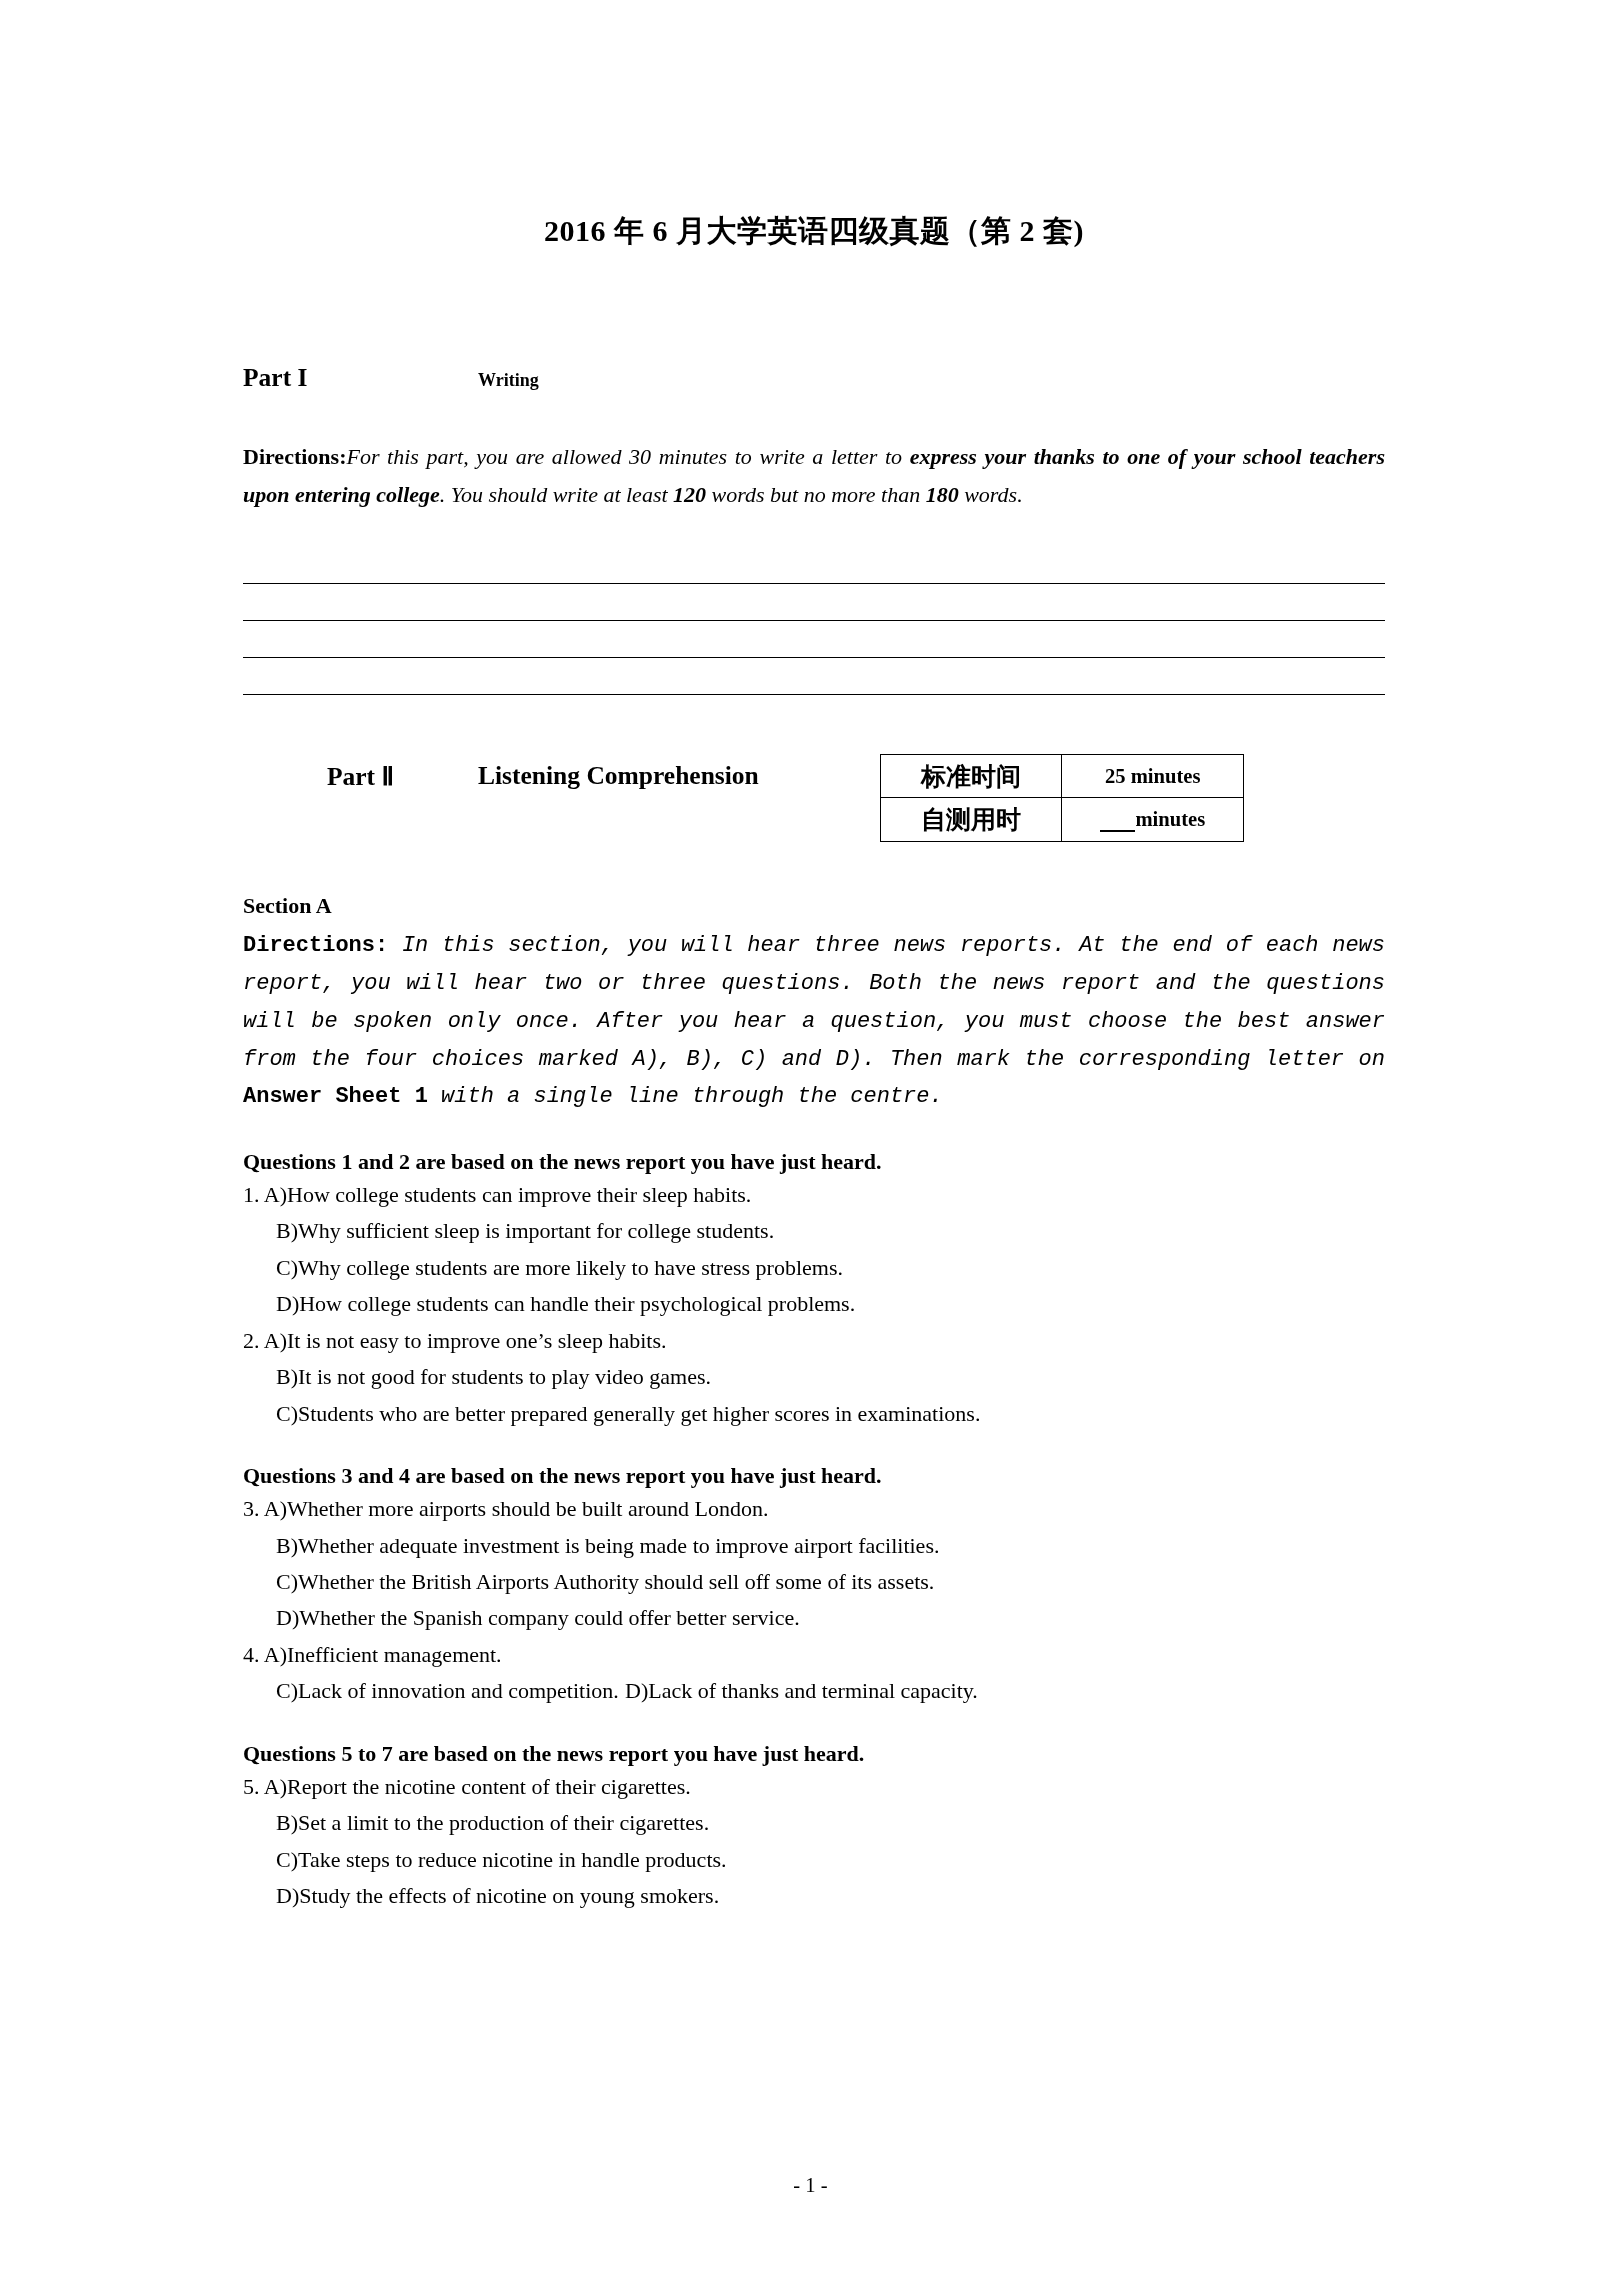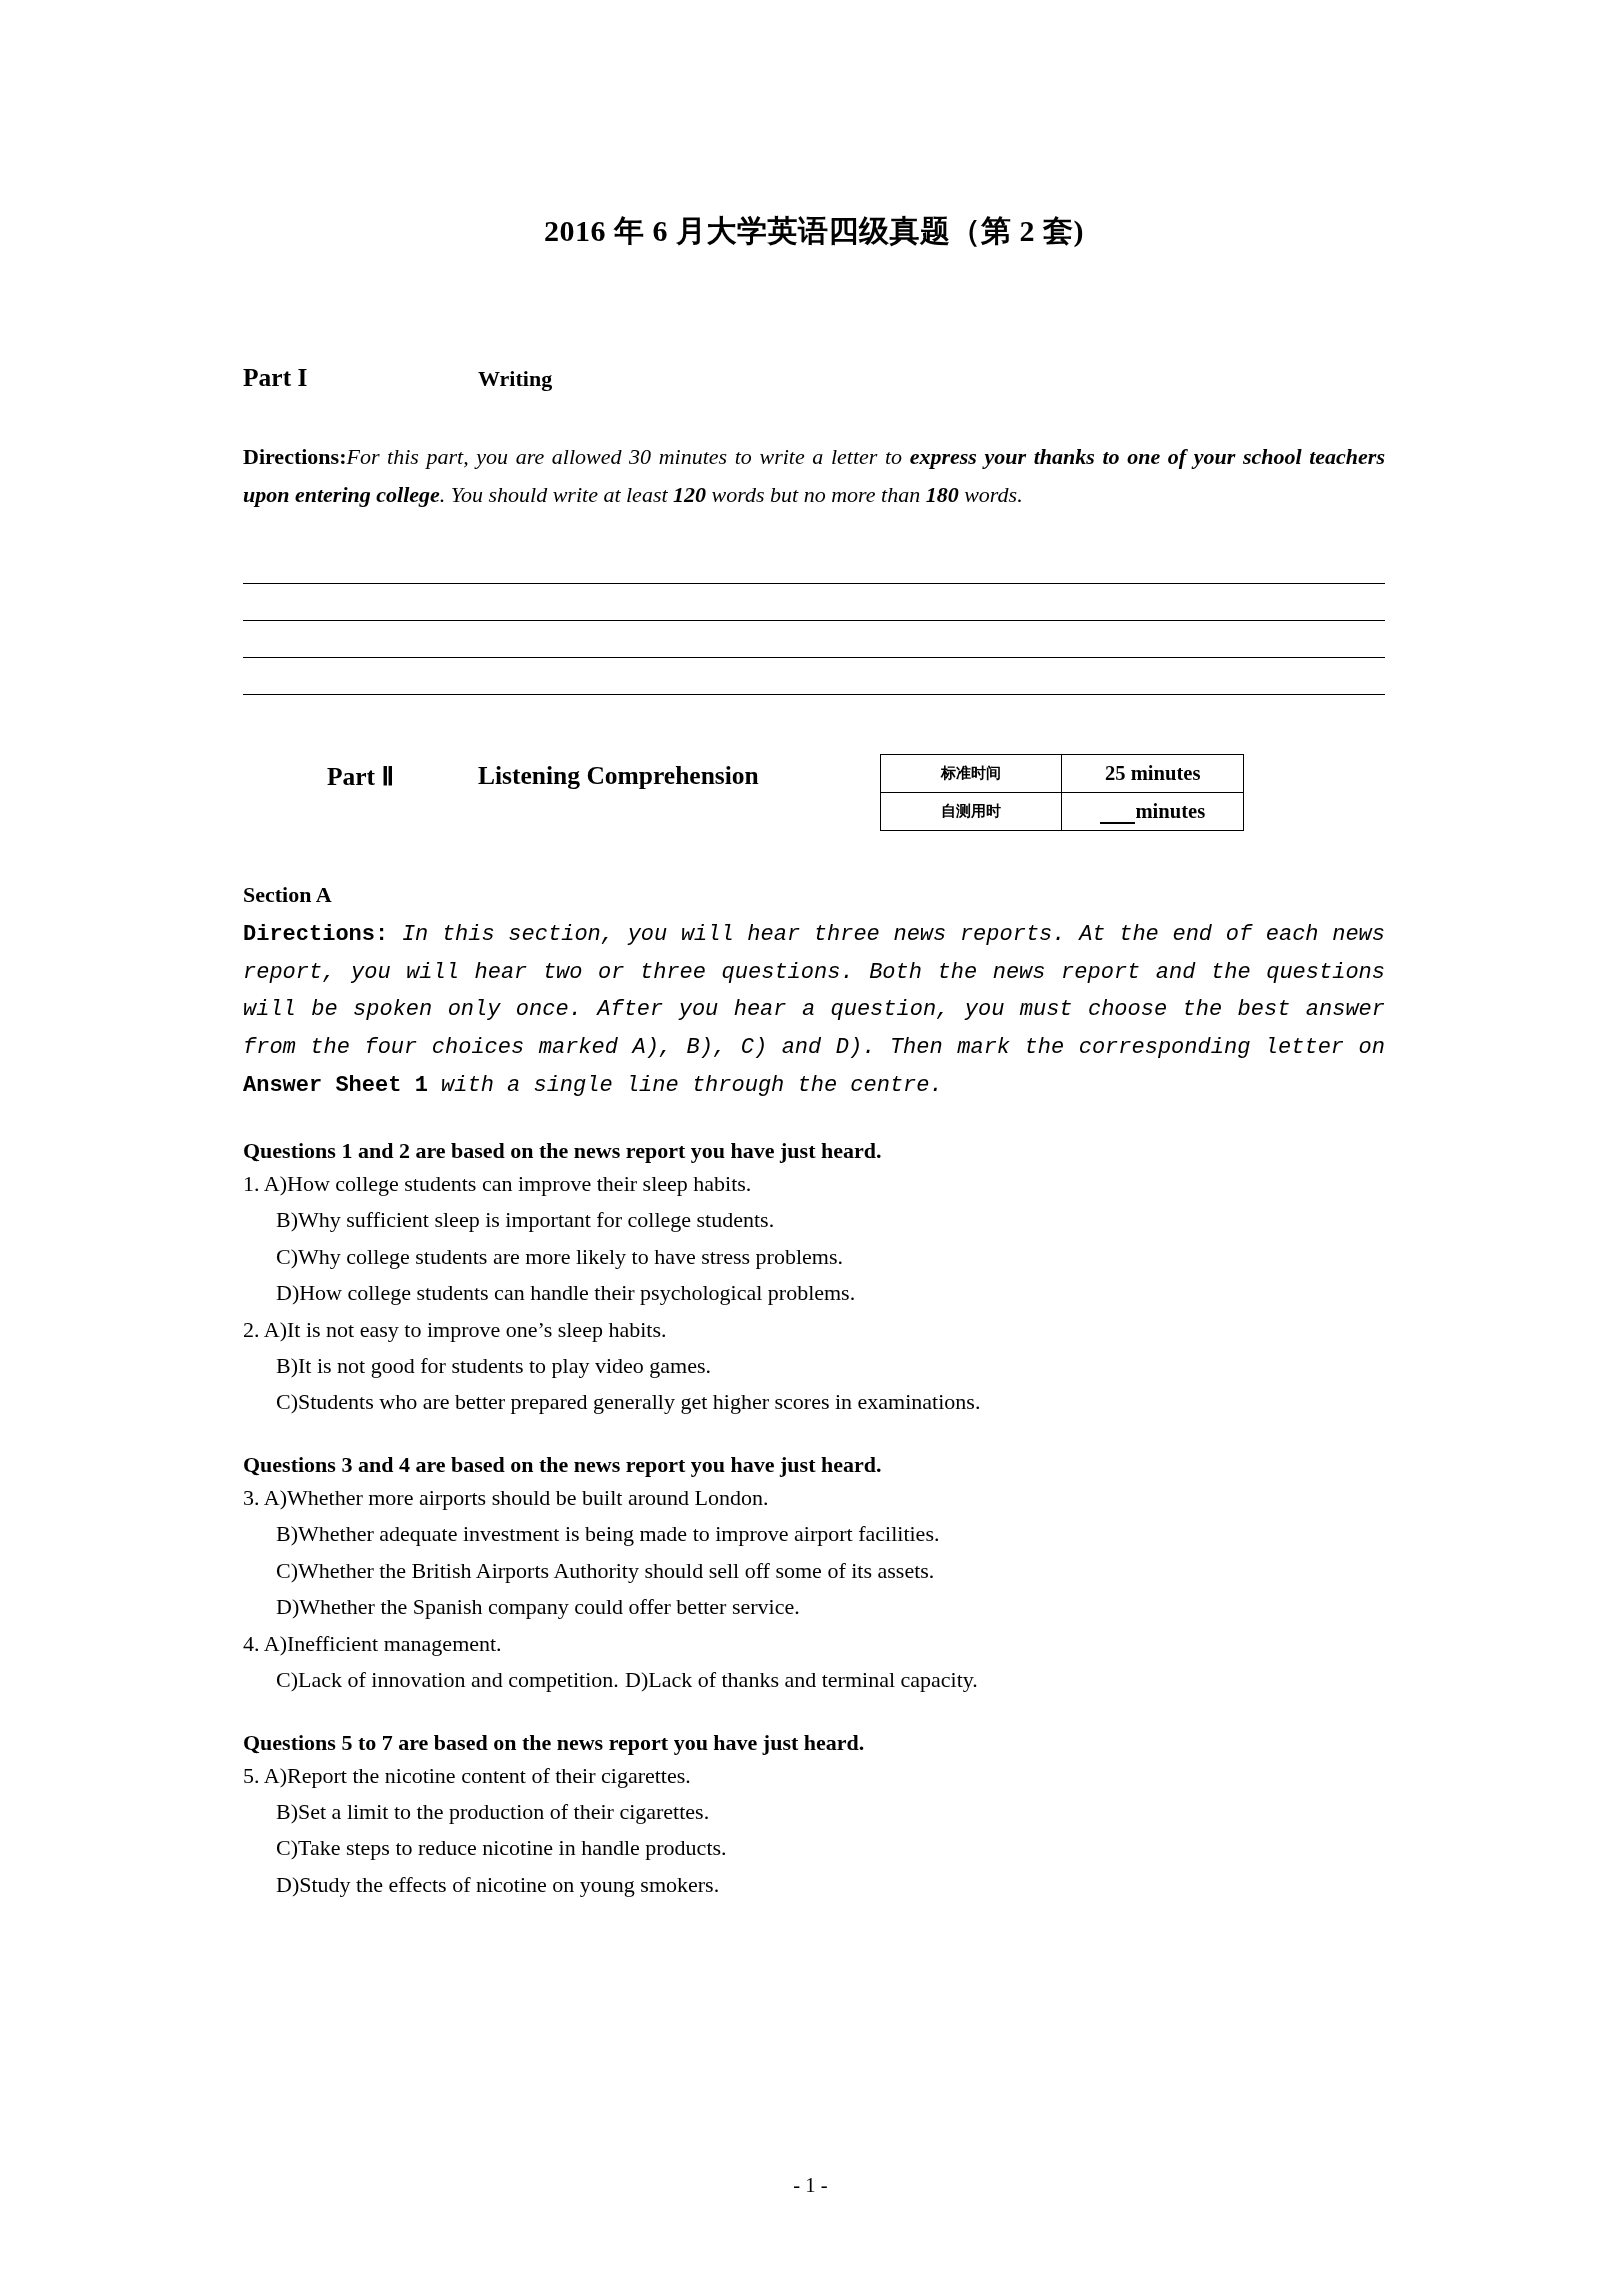--- a/index.html
+++ b/index.html
@@ -42,21 +42,21 @@
     margin-top: 71px;
   }
   .part-label {
     font-size: 25.5px;
     font-weight: bold;
     width: 235px;
     flex: 0 0 235px;
     margin-top: 40px;
   }
   .part-name {
-    font-size: 22px;
+    font-size: 18px;
     font-weight: bold;
   }
 
   .directions {
     margin-top: 45px;
     font-size: 22px;
     line-height: 1.72;
     text-align: justify;
   }
   .b { font-weight: bold; }
@@ -100,21 +100,21 @@
     border: 1.5px solid #000;
     font-size: 20.6px;
     font-weight: bold;
     padding: 4.9px 11.8px;
     text-align: center;
     height: 27.4px;
   }
   .time-table td.lbl {
     width: 157px;
     font-family: Liberation Mono, monospace;
-    font-size: 15px;
+    font-size: 25px;
   }
   .time-table td.val {
     width: 157px;
   }
   .underline-val { border-bottom: 2px solid #000; padding: 0 17.6px 0 17.6px; }
 
   .section-title {
     margin-top: 51px;
     font-size: 22px;
     font-weight: bold;

